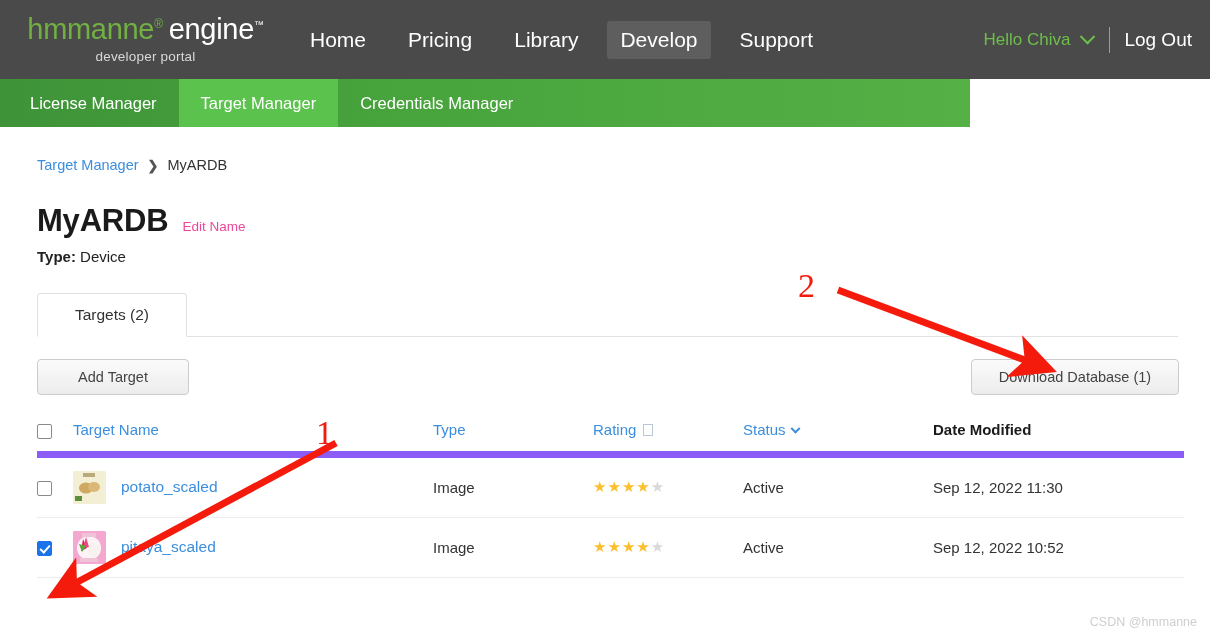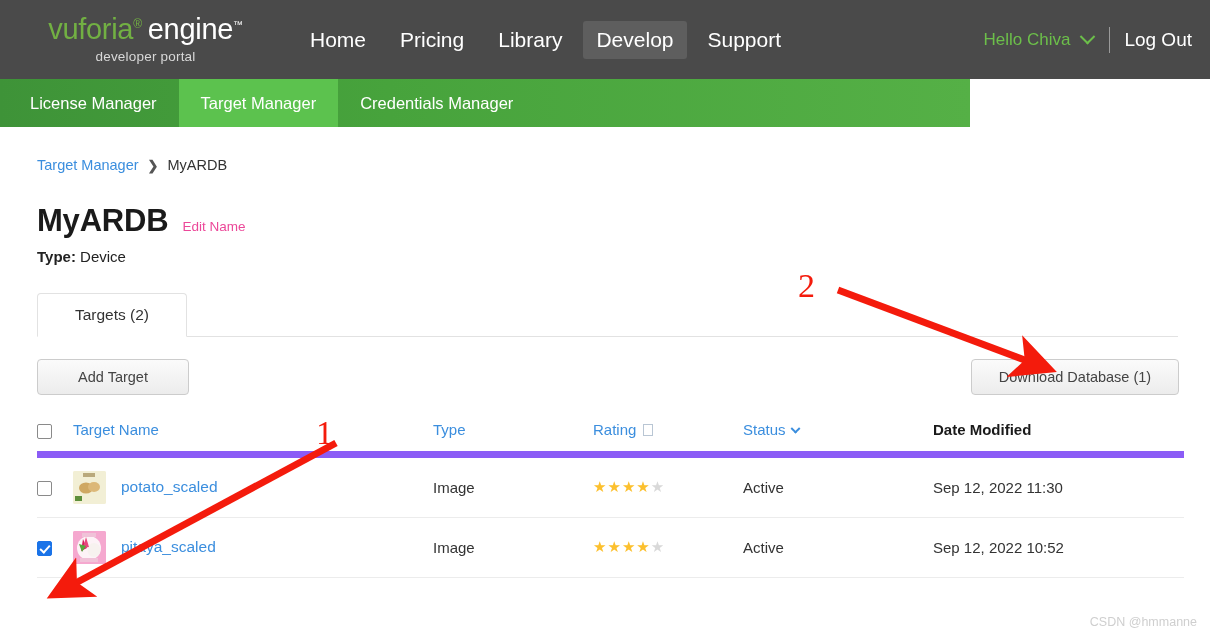--- a/index.html
+++ b/index.html
@@ -26,21 +26,21 @@
   .logo-main { font-size: 29px; letter-spacing: -0.3px; white-space: nowrap; }
   .logo-vuforia { color: #72b043; font-weight: 400; }
   .logo-reg { color: #72b043; font-size: 12px; vertical-align: super; }
   .logo-engine { color: #ffffff; font-weight: 400; margin-left: 6px; }
   .logo-tm { color: #ffffff; font-size: 10px; vertical-align: super; }
   .logo-sub {
     color: #d8d8d8; font-size: 13.5px; margin-top: 6px;
     letter-spacing: 0.2px;
   }
 
-  .mainnav { display: flex; align-items: center; gap: 8px; margin-left: 42px; }
+  .mainnav { display: flex; align-items: center; gap: 16px; margin-left: 42px; }
   .navitem {
     color: #ffffff; font-size: 21px; padding: 7px 13px;
     border-radius: 3px; white-space: nowrap; cursor: pointer;
   }
   .navitem.active { background: #5e5e5e; }
 
   .userbox {
     position: absolute; right: 18px; top: 0; height: 79px;
     display: flex; align-items: center; gap: 0px;
   }
@@ -193,21 +193,21 @@
 </style>
 </head>
 <body>
 
 <div id="page">
 
   <div class="topbar">
 
     <div class="logo-block">
       <div class="logo-main">
-        <span class="logo-vuforia">vuforia</span><span class="logo-reg">®</span><span class="logo-engine">engine</span><span class="logo-tm">™</span>
+        <span class="logo-vuforia">hmmanne</span><span class="logo-reg">®</span><span class="logo-engine">engine</span><span class="logo-tm">™</span>
       </div>
       <div class="logo-sub">developer portal</div>
     </div>
 
     <div class="mainnav">
       <div class="navitem">Home</div>
       <div class="navitem">Pricing</div>
       <div class="navitem">Library</div>
       <div class="navitem active">Develop</div>
       <div class="navitem">Support</div>

